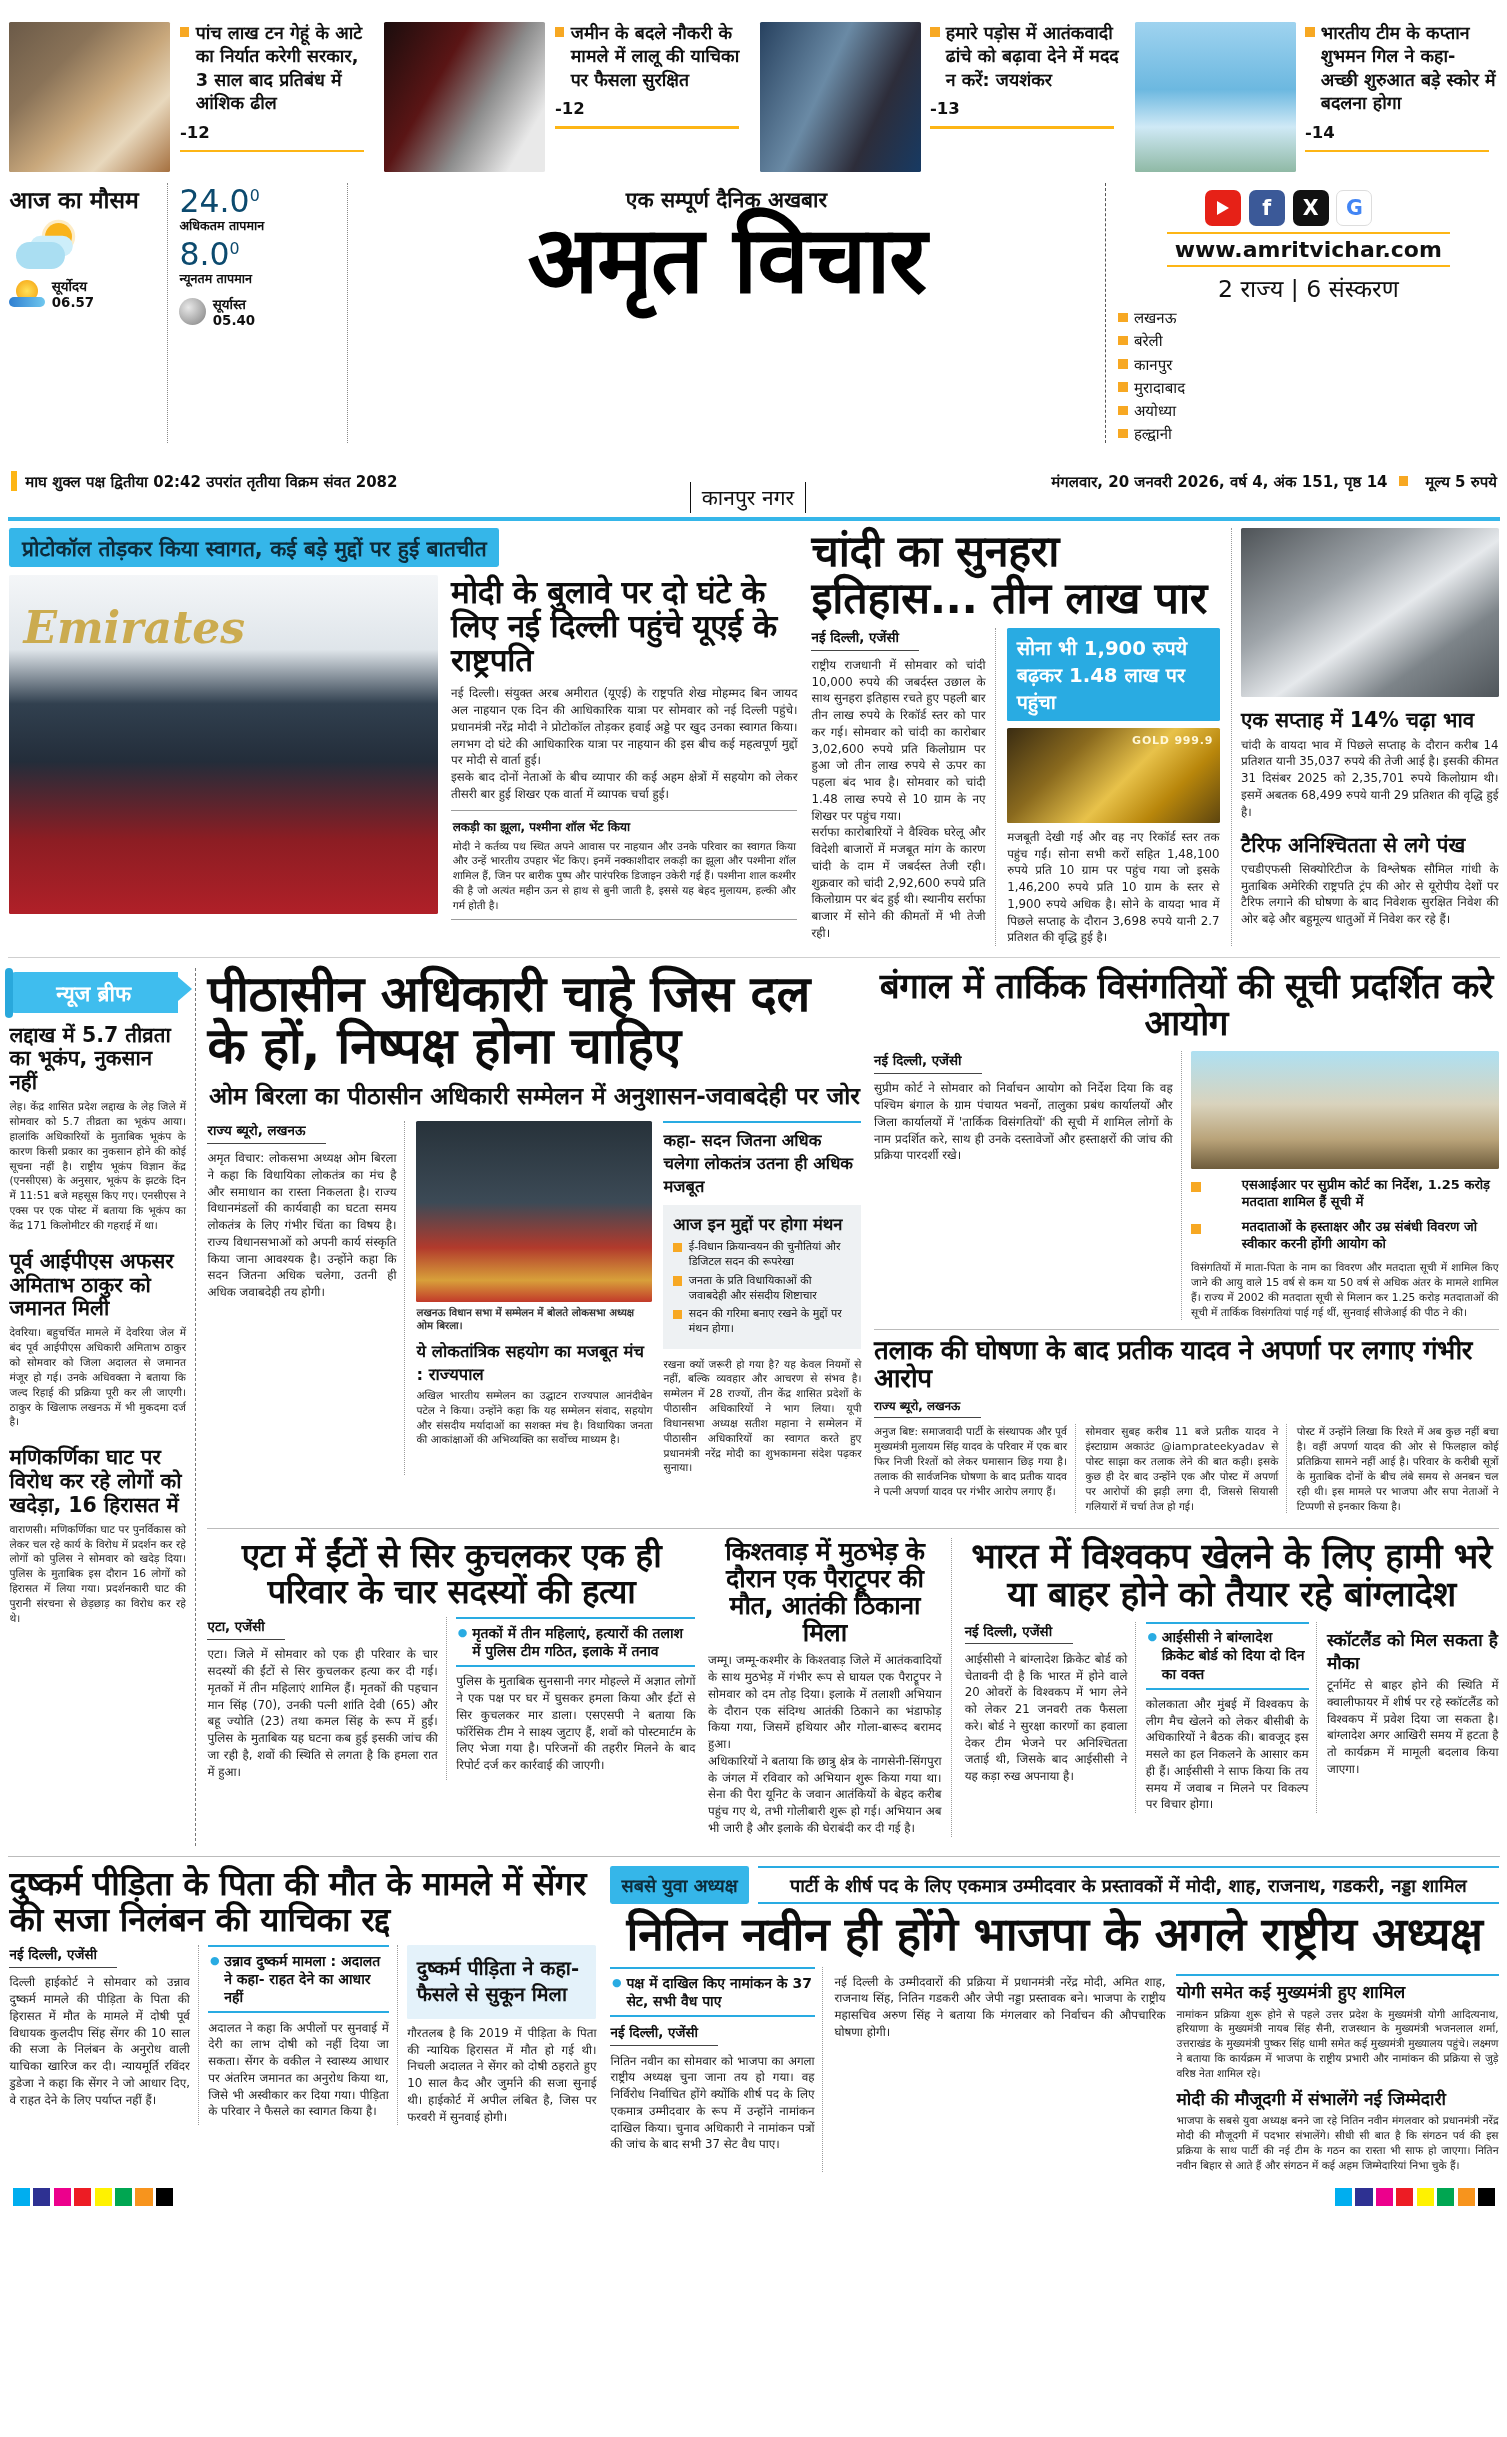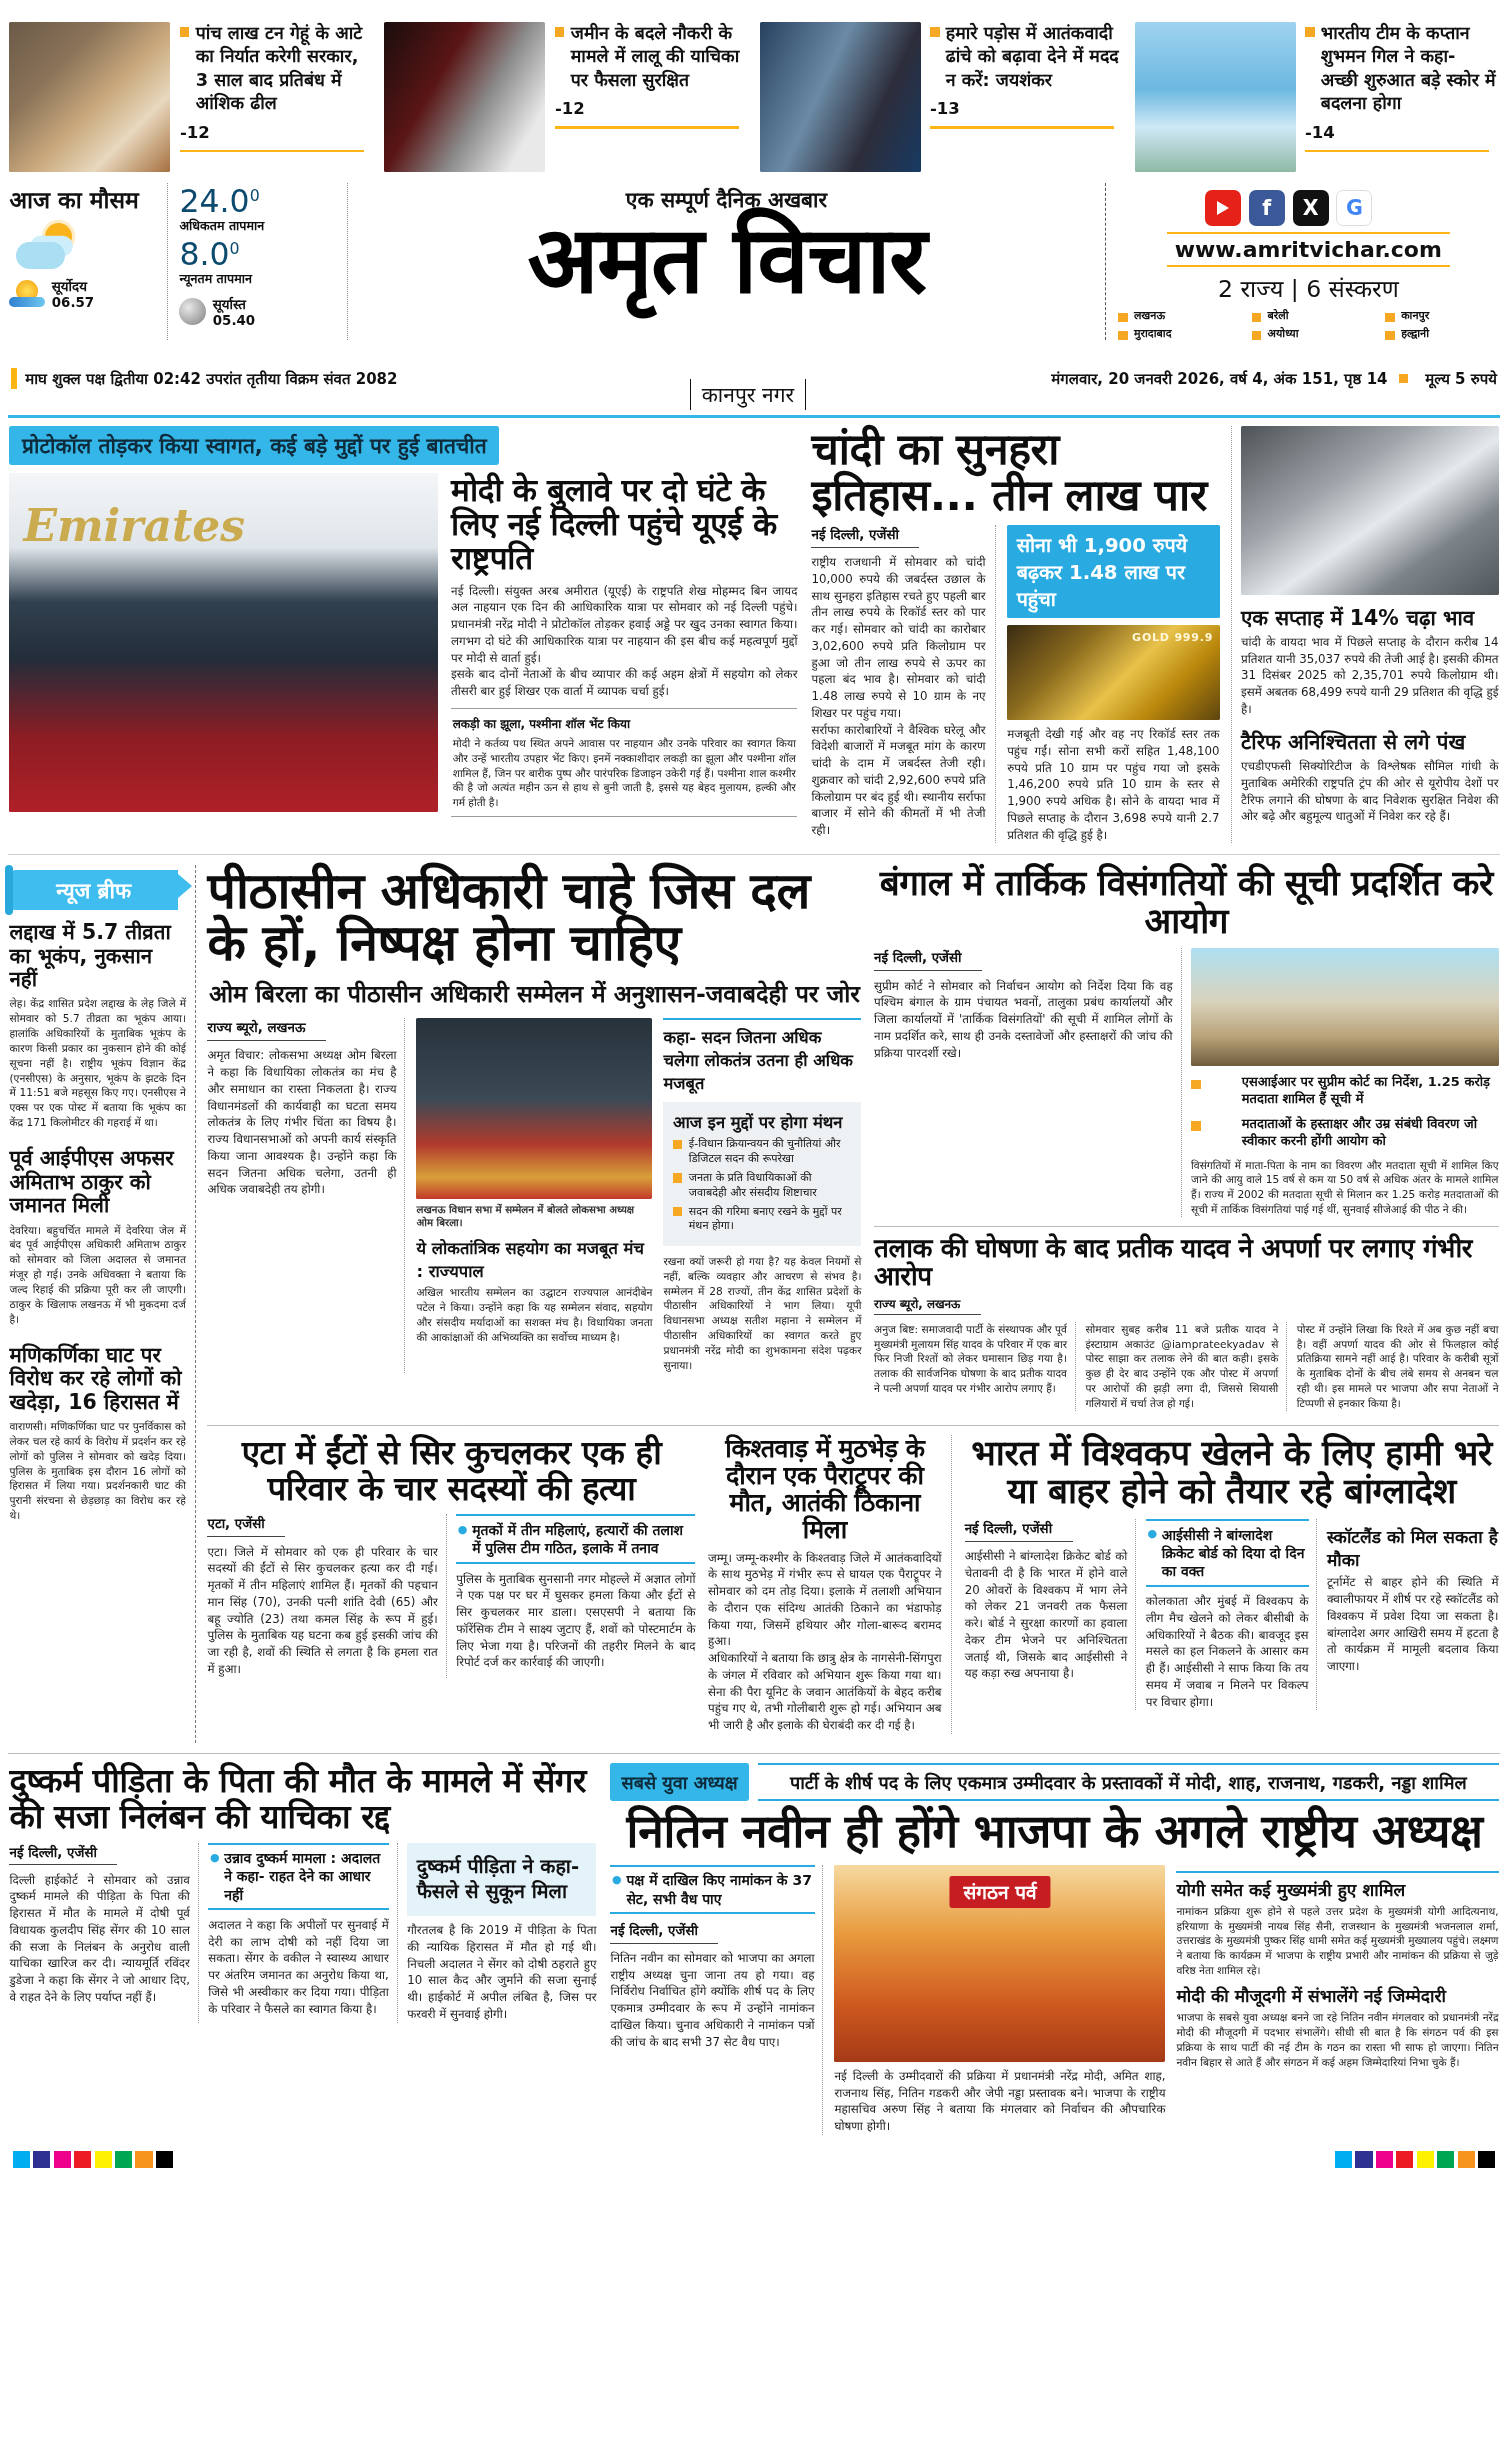--- a/index.html
+++ b/index.html
@@ -55,21 +55,21 @@
   .mh-right { border-left:1.6px dashed #555; padding-left:12.6px; display:flex; flex-direction:column; align-items:center; gap:3.2px; }
   .social-row { display:flex; gap:7.9px; align-items:center; margin-top:4.7px; }
   .soc { width:36px; height:36px; border-radius:7px; display:flex; align-items:center; justify-content:center; font-weight:800; font-size:20.5px; color:#fff; }
   .soc-yt { background:#e62117; } .soc-yt .tri { width:0; height:0; border-left:12.6px solid #fff; border-top:7.9px solid transparent; border-bottom:7.9px solid transparent; }
   .soc-fb { background:#3b5998; } .soc-x { background:#111; } .soc-g { background:#fff; border:0.8px solid #ddd; color:#4285f4; }
   .mic { width:31.5px; height:41px; position:relative; }
   .mic .head { width:20.5px; height:20.5px; border-radius:50%; background:radial-gradient(#cfcfcf,#8a8a8a); margin:0 auto; }
   .mic .stem { width:12.6px; height:20.5px; background:linear-gradient(#c33,#801010); margin:0 auto; border-radius:1.6px; }
   .site { font-weight:800; font-size:22px; border-top:2.4px solid #fdb515; border-bottom:2.4px solid #fdb515; padding:3.2px 7.9px; }
   .editions { font-weight:400; font-size:23.6px; margin-top:1.6px; }
-  .cities { display:grid; grid-template-columns:repeat(3,1fr); gap:3.2px 20.5px; font-weight:700; font-size:11px; width:100%; }
+  .cities { display:grid; grid-template-columns:repeat(1,1fr); gap:3.2px 20.5px; font-weight:400; font-size:15px; width:100%; }
   .city { display:flex; align-items:flex-start; }
 
   
   .dateline { display:flex; align-items:center; justify-content:space-between; padding:6.3px 3.2px 4.7px; }
   .panchang { display:flex; align-items:center; font-weight:700; font-size:15px; }
   .panchang .bar { width:6.3px; height:20.5px; background:#fdb515; margin-right:7.9px; }
   .edition-city { font-weight:400; font-size:21px; border-left:1.6px solid #111; border-right:1.6px solid #111; padding:1.6px 11px; margin-left:47px;margin-top:32px; }
   .date-right { display:flex; align-items:center; gap:11px; font-weight:700; font-size:15px; }
 
   
@@ -510,23 +510,20 @@
       <div class="bjp-grid">
         <div class="dot-right" style="padding-right:7.9px">
           <div class="kbullet">
               <span class="dotb">●</span>
               <span>पक्ष में दाखिल किए नामांकन के 37 सेट, सभी वैध पाए</span>
             </div>
           <span class="byline" style="margin-top:6.3px">नई दिल्ली, एजेंसी</span>
           <p class="body-txt">नितिन नवीन का सोमवार को भाजपा का अगला राष्ट्रीय अध्यक्ष चुना जाना तय हो गया। वह निर्विरोध निर्वाचित होंगे क्योंकि शीर्ष पद के लिए एकमात्र उम्मीदवार के रूप में उन्होंने नामांकन दाखिल किया। चुनाव अधिकारी ने नामांकन पत्रों की जांच के बाद सभी 37 सेट वैध पाए।</p>
         </div>
         <div>
-          <div class="photo ph-bjp">
-            <span class="band">संगठन पर्व</span>
-          </div>
           <p class="body-txt" style="margin-top:6.3px">नई दिल्ली के उम्मीदवारों की प्रक्रिया में प्रधानमंत्री नरेंद्र मोदी, अमित शाह, राजनाथ सिंह, नितिन गडकरी और जेपी नड्डा प्रस्तावक बने। भाजपा के राष्ट्रीय महासचिव अरुण सिंह ने बताया कि मंगलवार को निर्वाचन की औपचारिक घोषणा होगी।</p>
         </div>
         <div>
           <div class="sub-t cyan-topline">योगी समेत कई मुख्यमंत्री हुए शामिल</div>
           <div class="body-sm">नामांकन प्रक्रिया शुरू होने से पहले उत्तर प्रदेश के मुख्यमंत्री योगी आदित्यनाथ, हरियाणा के मुख्यमंत्री नायब सिंह सैनी, राजस्थान के मुख्यमंत्री भजनलाल शर्मा, उत्तराखंड के मुख्यमंत्री पुष्कर सिंह धामी समेत कई मुख्यमंत्री मुख्यालय पहुंचे। लक्ष्मण ने बताया कि कार्यक्रम में भाजपा के राष्ट्रीय प्रभारी और नामांकन की प्रक्रिया से जुड़े वरिष्ठ नेता शामिल रहे।</div>
           <div class="sub-t">मोदी की मौजूदगी में संभालेंगे नई जिम्मेदारी</div>
           <div class="body-sm">भाजपा के सबसे युवा अध्यक्ष बनने जा रहे नितिन नवीन मंगलवार को प्रधानमंत्री नरेंद्र मोदी की मौजूदगी में पदभार संभालेंगे। सीधी सी बात है कि संगठन पर्व की इस प्रक्रिया के साथ पार्टी की नई टीम के गठन का रास्ता भी साफ हो जाएगा। नितिन नवीन बिहार से आते हैं और संगठन में कई अहम जिम्मेदारियां निभा चुके हैं।</div>
         </div>
       </div>
     </div>

